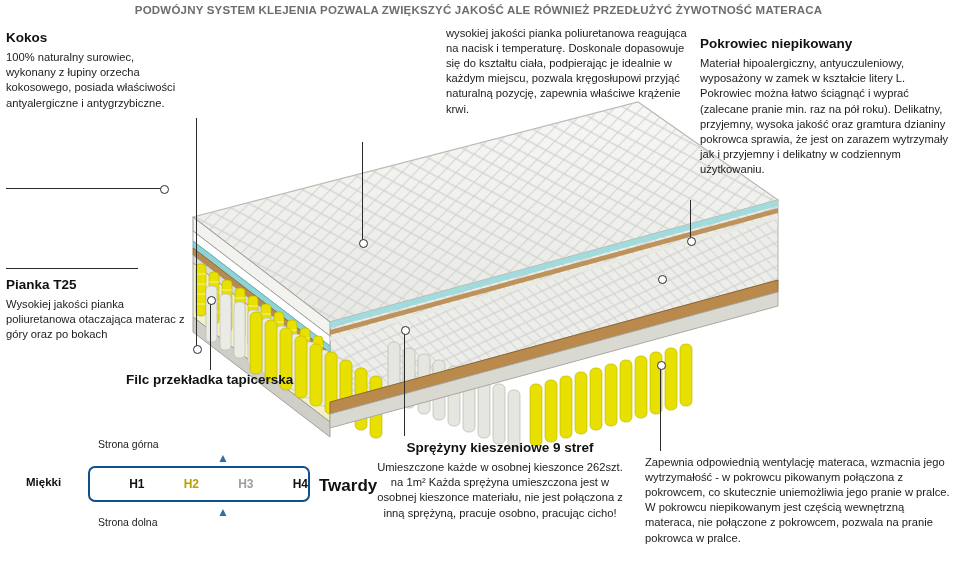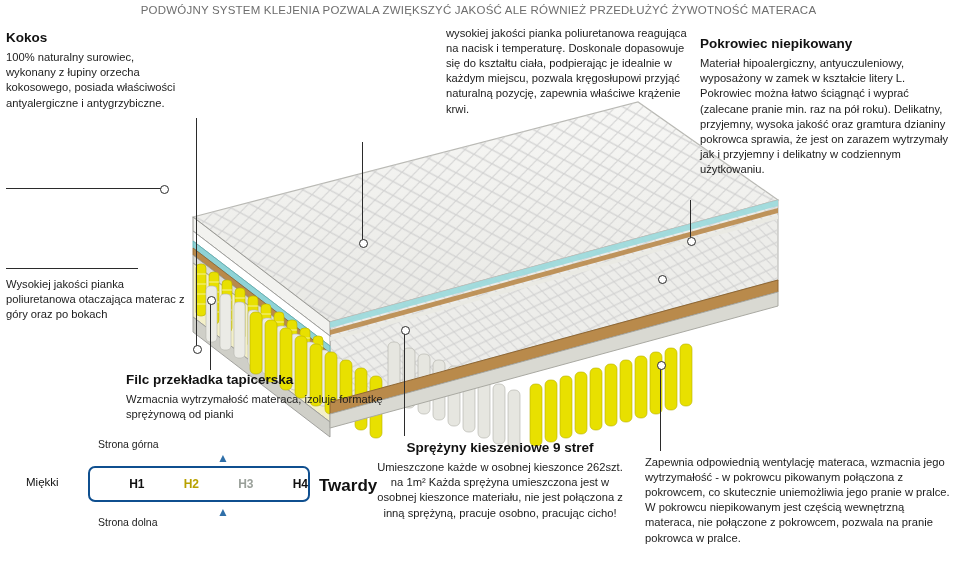--- a/index.html
+++ b/index.html
@@ -10,21 +10,21 @@
     color:#1a1a1a;
     position:relative;
     overflow:hidden;
   }
   .canvas{position:relative;width:957px;height:576px;}
 
   
   .headline{
     position:absolute;left:0;top:4px;width:957px;
     text-align:center;
-    font-size:11.5px;font-weight:normal;color:#6d6d6d;
+    font-size:11.5px;font-weight:bold;color:#6d6d6d;
     letter-spacing:.2px;
   }
 
   
   .callout{position:absolute;}
   .callout .title{
     font-size:13.5px;font-weight:bold;color:#111;margin:0 0 4px 0;line-height:1.2;
   }
   .callout .body{
     font-size:11.2px;line-height:1.35;color:#1c1c1c;
@@ -53,21 +53,21 @@
   
   .scale{position:absolute;left:26px;top:438px;width:340px;height:96px;}
   .scale .lbl-top{
     position:absolute;left:72px;top:0;font-size:10.5px;color:#1c1c1c;
   }
   .scale .lbl-bottom{
     position:absolute;left:72px;top:78px;font-size:10.5px;color:#1c1c1c;
   }
   .scale .arrow-up{position:absolute;left:191px;top:14px;font-size:12px;color:#2f6fa8;line-height:1;}
   .scale .arrow-down{position:absolute;left:191px;top:68px;font-size:12px;color:#2f6fa8;line-height:1;}
-  .scale .soft{position:absolute;left:0;top:38px;font-size:11.5px;font-weight:normal;color:#111;}
+  .scale .soft{position:absolute;left:0;top:38px;font-size:11.5px;font-weight:bold;color:#111;}
   .scale .hard{position:absolute;left:293px;top:38px;font-size:17px;font-weight:bold;color:#111;}
   .scale .track{
     position:absolute;left:62px;top:28px;width:218px;height:32px;
     border:2px solid #0f4f8f;border-radius:7px;background:#fff;
     display:flex;align-items:center;
   }
   .scale .cell{
     flex:1;text-align:right;font-size:12px;font-weight:bold;color:#1d4f7c;
   }
   .scale .cell.active{color:#111;}
@@ -244,26 +244,26 @@
   <div class="callout" id="c-visco">
     <div class="body">wysokiej jakości pianka poliuretanowa reagująca na nacisk i temperaturę. Doskonale dopasowuje się do kształtu ciała, podpierając je idealnie w każdym miejscu, pozwala kręgosłupowi przyjąć naturalną pozycję, zapewnia właściwe krążenie krwi.</div>
   </div>
 
   <div class="callout" id="c-pokrowiec">
     <div class="title">Pokrowiec niepikowany</div>
     <div class="body">Materiał hipoalergiczny, antyuczuleniowy, wyposażony w zamek w kształcie litery L. Pokrowiec można łatwo ściągnąć i wyprać (zalecane pranie min. raz na pół roku). Delikatny, przyjemny, wysoka jakość oraz gramtura dzianiny pokrowca sprawia, że jest on zarazem wytrzymały jak i przyjemny i delikatny w codziennym użytkowaniu.</div>
   </div>
 
   <div class="callout" id="c-pianka25">
+    <div class="title">Pianka T25</div>
     <div class="body">Wysokiej jakości pianka poliuretanowa otaczająca materac z góry oraz po bokach</div>
   </div>
 
   <div class="callout" id="c-filc">
     <div class="title">Filc przekładka tapicerska</div>
-    <div class="body">Wzmacnia wytrzymałość materaca, izoluje formatkę sprężynową od pianki</div>
   </div>
 
   <div class="callout" id="c-sprezyny">
     <div class="title">Sprężyny kieszeniowe 9 stref</div>
     <div class="body">Umieszczone każde w osobnej kieszonce 262szt. na 1m² Każda sprężyna umieszczona jest w osobnej kieszonce materiału, nie jest połączona z inną sprężyną, pracuje osobno, pracując cicho!</div>
   </div>
 
   <div class="callout" id="c-wlokno">
     <div class="body">Zapewnia odpowiednią wentylację materaca, wzmacnia jego wytrzymałość - w pokrowcu pikowanym połączona z pokrowcem, co skutecznie uniemożliwia jego pranie w pralce. W pokrowcu niepikowanym jest częścią wewnętrzną materaca, nie połączone z pokrowcem, pozwala na pranie pokrowca w pralce.</div>
   </div>

